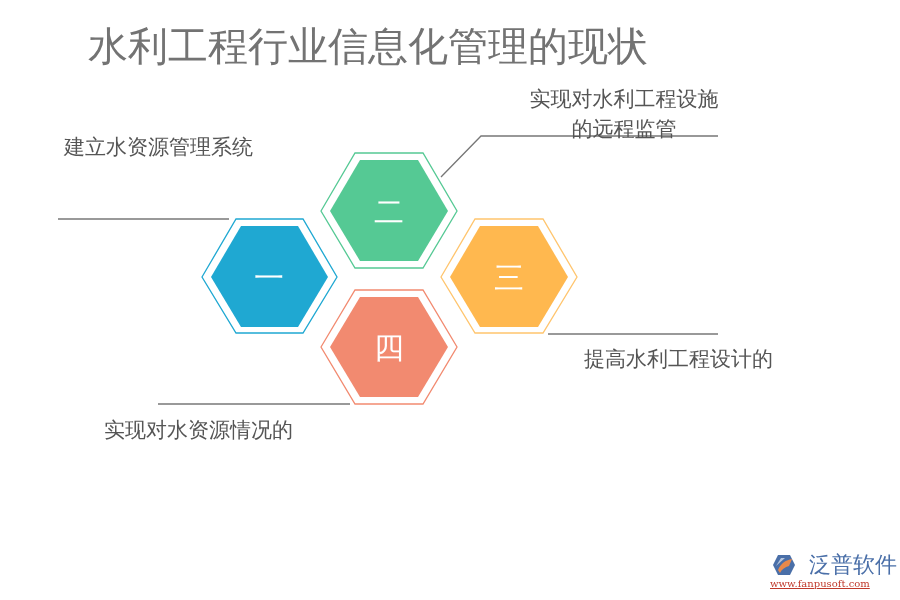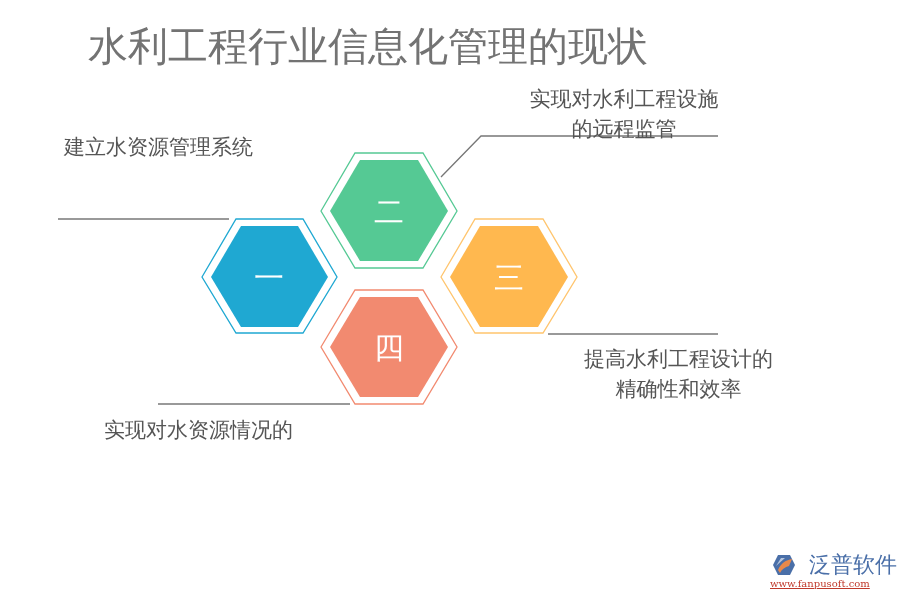--- a/index.html
+++ b/index.html
@@ -59,21 +59,20 @@
   <div>建立水资源管理系统</div>
 </div>
 
 <div class="label center" style="left:509px; top:84px; width:230px;">
   <div>实现对水利工程设施</div>
   <div>的远程监管</div>
 </div>
 
 <div class="label center" style="left:566px; top:344px; width:225px;">
   <div>提高水利工程设计的</div>
-  <div>精确性和效率</div>
 </div>
 
 <div class="label" style="left:104px; top:415px;">
   <div>实现对水资源情况的</div>
 </div>
 
 <div class="logo">
   <svg class="logo-icon" viewBox="0 0 24 22">
     <polygon points="6,1 18,1 23,11 18,21 6,21 1,11" fill="#4a6fa8"></polygon>
     <path d="M6,16 C9,9 14,6 20,5 L17,12 C13,13 10,15 8,19 Z" fill="#e8894a"></path>

